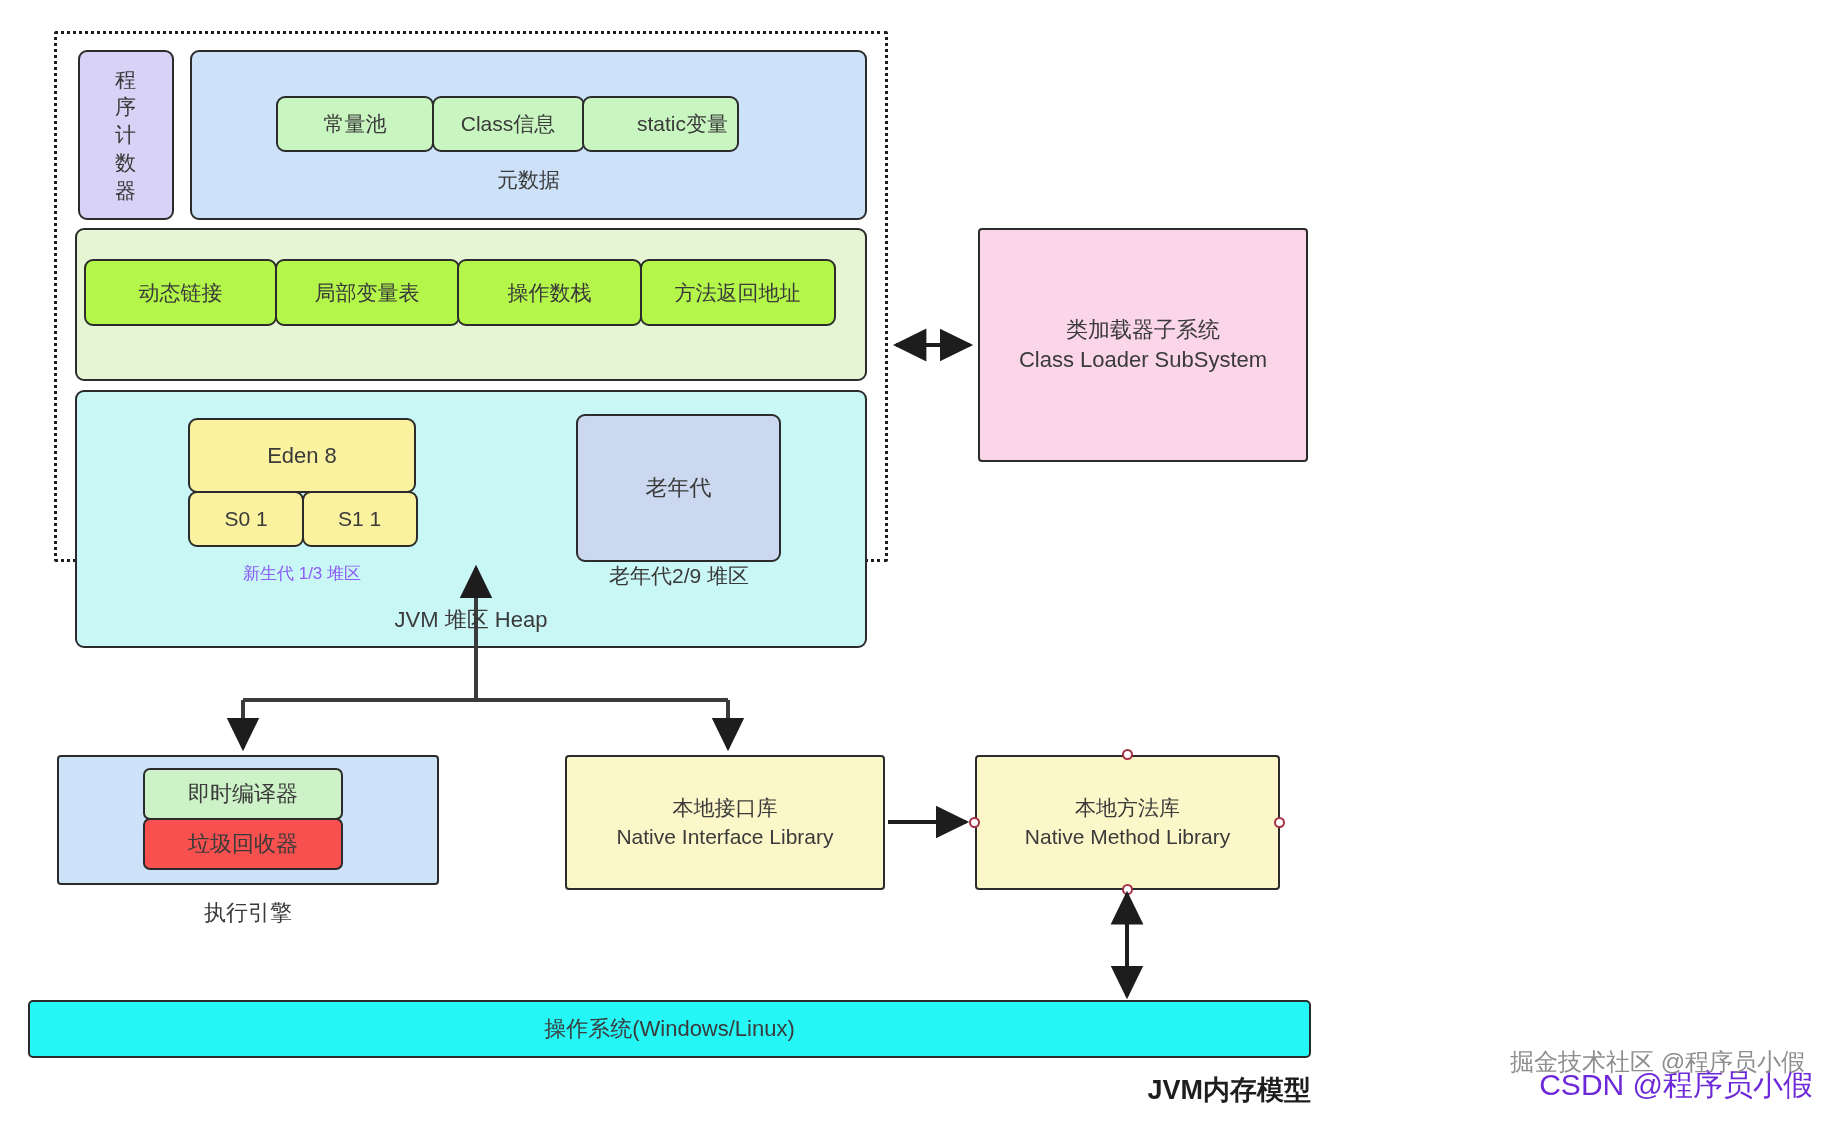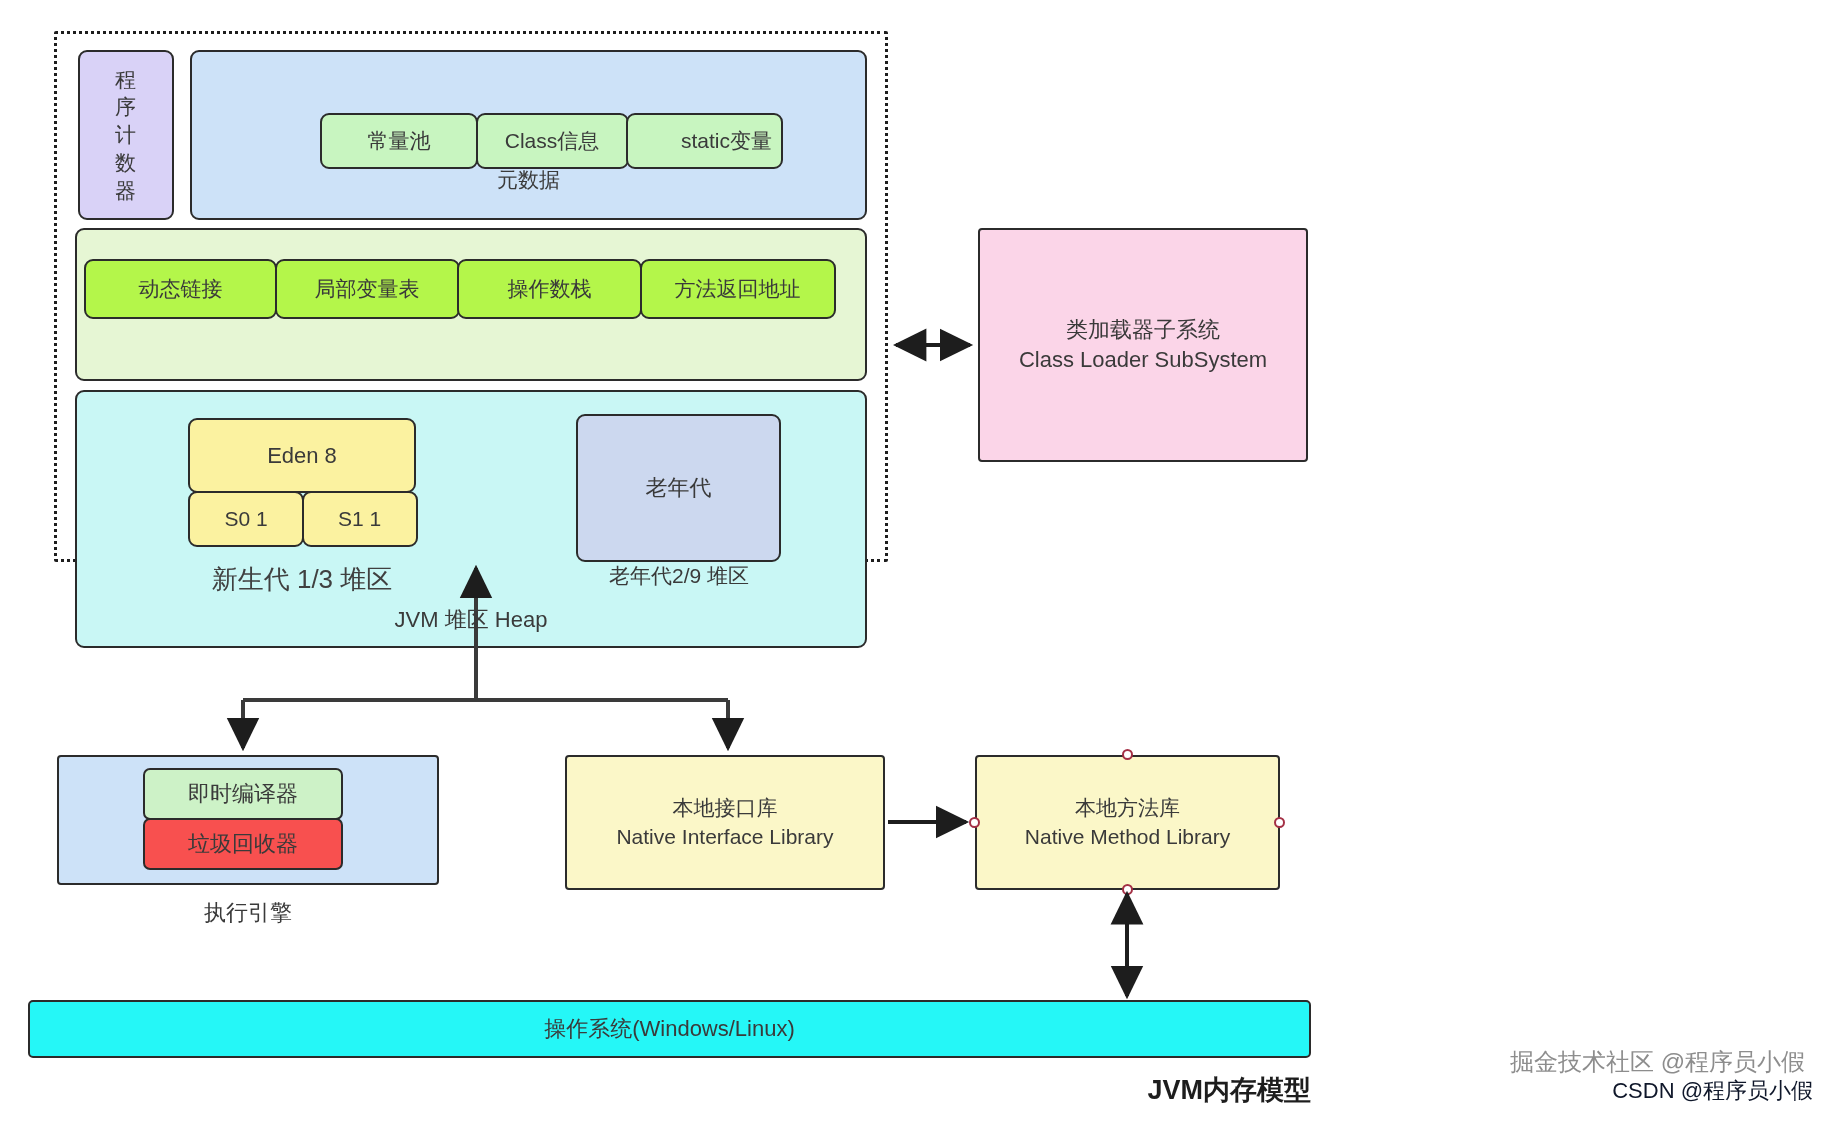--- a/index.html
+++ b/index.html
@@ -58,23 +58,22 @@
   #metadata-region {
     left: 190px; top: 50px;
     width: 677px; height: 170px;
     background: #cde2f8;
     flex-direction: column;
     justify-content: flex-start;
     padding-top: 50px;
   }
   #metadata-cells {
     position: absolute;
-    left: 276px; top: 113px;
+    left: 276px; top: 96px;
     display: flex;
-    margin-left: 44px;
   }
   .meta-cell {
     position: relative;
     box-sizing: border-box;
     border: 2.5px solid #2b2b2b;
     border-radius: 9px;
     background: #c8f5c0;
     height: 56px;
     display: flex;
     align-items: center;
@@ -104,21 +103,21 @@
   #stack-cells {
     position: absolute;
     left: 84px; top: 259px;
     display: flex;
   }
   .stack-cell {
     box-sizing: border-box;
     border: 2.5px solid #2b2b2b;
     border-radius: 9px;
     background: #b4f64a;
-    height: 60px;
+    height: 67px;
     display: flex;
     align-items: center;
     justify-content: center;
     font-size: 21px;
     color: #3a3a3a;
     margin-right: -2.5px;
   }
   .stack-cell.s1 { width: 193px; }
   .stack-cell.s2 { width: 185px; }
   .stack-cell.s3 { width: 185px; }
@@ -162,21 +161,21 @@
     display: flex; align-items: center; justify-content: center;
     font-size: 21px; color: #3a3a3a;
     margin-right: -2.5px;
     text-align: right;
   }
   #young-gen-label {
     position: absolute;
     left: 150px; top: 562px;
     width: 304px;
     text-align: center;
-    font-size: 26px; color: #404040;
+    font-size: 17px; color: #8b5cf6;
   }
   #old-gen-box {
     left: 576px; top: 414px;
     width: 205px; height: 148px;
     background: #ccd8ef;
     font-size: 22px;
   }
   #old-gen-label {
     position: absolute;
     left: 540px; top: 562px;
@@ -277,22 +276,22 @@
   #watermark-primary {
     position: absolute;
     right: 18px; bottom: 48px;
     font-size: 24px;
     color: #8d8d8d;
     white-space: nowrap;
   }
   #watermark-secondary {
     position: absolute;
     right: 10px; bottom: 20px;
-    font-size: 22px;
-    color: #0f172a;
+    font-size: 30px;
+    color: #6d28d9;
     white-space: nowrap;
   }
   svg.overlay {
     position: absolute;
     left: 0; top: 0;
     width: 1823px; height: 1126px;
     pointer-events: none;
   }
 </style>
 </head>

